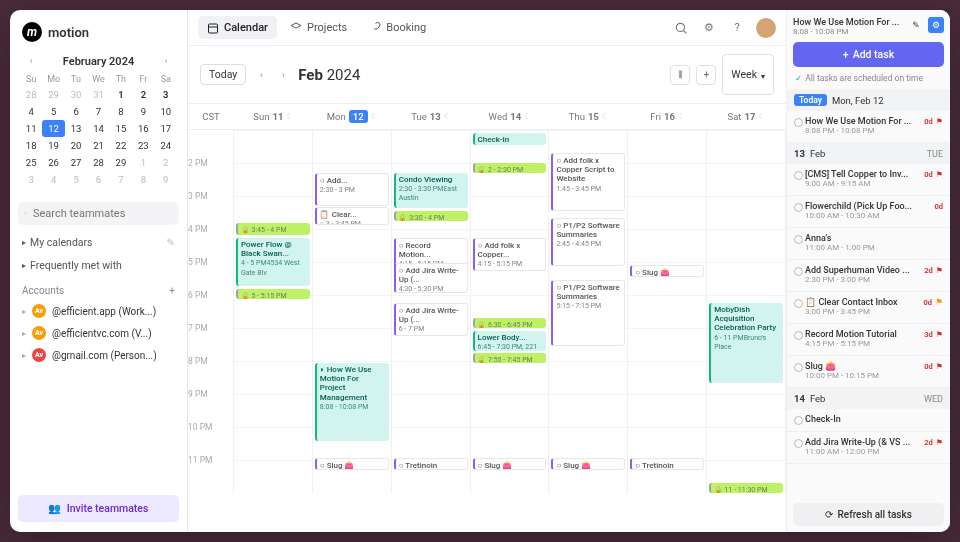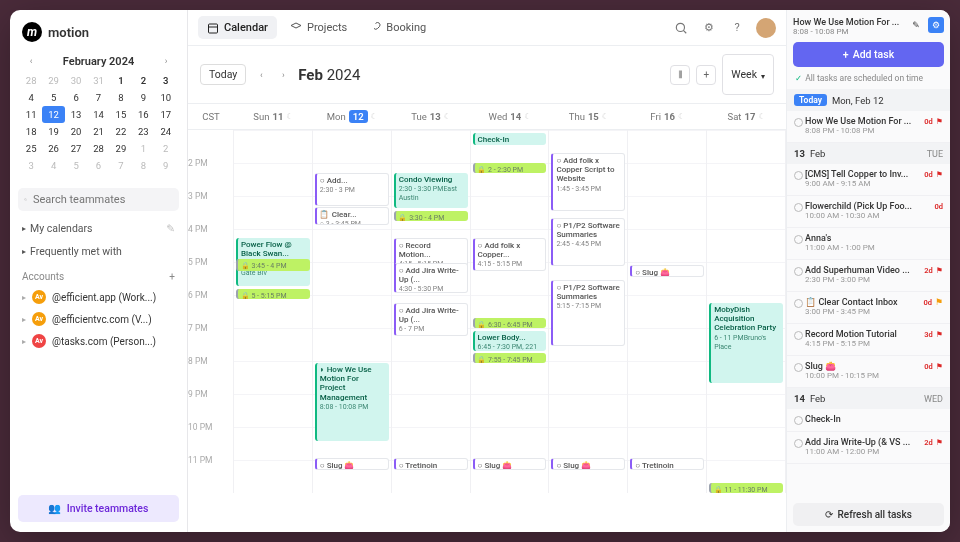--- a/index.html
+++ b/index.html
@@ -90,20 +90,29 @@
     <div class="logo">
       <div class="logo-mark">m</div>
       <span class="logo-text">motion</span>
     </div>
     <div class="mini-cal">
       <div class="mini-cal-hdr">
         <span class="chev">‹</span>
         <span class="mini-cal-title">February 2024</span>
         <span class="chev">›</span>
       </div>
+      <div class="dow" id="mini-dow">
+          <span>Su</span>
+          <span>Mo</span>
+          <span>Tu</span>
+          <span>We</span>
+          <span>Th</span>
+          <span>Fr</span>
+          <span>Sa</span>
+        </div>
       <div class="dgrid" id="mini-grid">
           <span class="dim">28</span>
           <span class="dim">29</span>
           <span class="dim">30</span>
           <span class="dim">31</span>
           <span class="bold">1</span>
           <span class="bold">2</span>
           <span class="bold">3</span>
           <span>4</span>
           <span>5</span>
@@ -173,21 +182,21 @@
           <span>@efficient.app (Work...)</span>
         </div>
         <div class="acct">
           <span style="font-size:8px;color:#aaa">▸</span>
           <span class="acct-dot ">Av</span>
           <span>@efficientvc.com (V...)</span>
         </div>
         <div class="acct">
           <span style="font-size:8px;color:#aaa">▸</span>
           <span class="acct-dot acct-g">Av</span>
-          <span>@tasks.com (Person...)</span>
+          <span>@gmail.com (Person...)</span>
         </div>
       </div>
     <div class="invite">
       <span>👥</span>
       <span>Invite teammates</span>
     </div>
   </div>
 
   <div class="main">
     <div class="topbar">
@@ -267,21 +276,21 @@
             <div class="hr-line"></div>
             <div class="hr-line"></div>
             <div class="hr-line"></div>
             <div class="hr-line"></div>
             <div class="hr-line"></div>
             <div class="hr-line"></div>
             <div class="hr-line"></div>
             <div class="hr-line"></div>
             <div class="hr-line"></div>
             <div class="ev ev-teal" style="top: 108px; height: 48px;"><span class="ev-title">Power Flow @ Black Swan...</span><span class="ev-time">4 - 5 PM</span><span class="ev-time">4534 West Gate Blv</span></div>
-            <div class="ev ev-gray" style="top: 93px; height: 12px; margin-top: 36px;"><span class="ev-title"></span><span class="ev-time">🔒 3:45 - 4 PM</span></div>
+            <div class="ev ev-gray" style="top: 93px; height: 12px;"><span class="ev-title"></span><span class="ev-time">🔒 3:45 - 4 PM</span></div>
             <div class="ev ev-gray" style="top: 159px; height: 10px;"><span class="ev-title"></span><span class="ev-time">🔒 5 - 5:15 PM</span></div>
           </div>
         <div class="day-col" id="col-mon">
             <div class="hr-line"></div>
             <div class="hr-line"></div>
             <div class="hr-line"></div>
             <div class="hr-line"></div>
             <div class="hr-line"></div>
             <div class="hr-line"></div>
             <div class="hr-line"></div>

